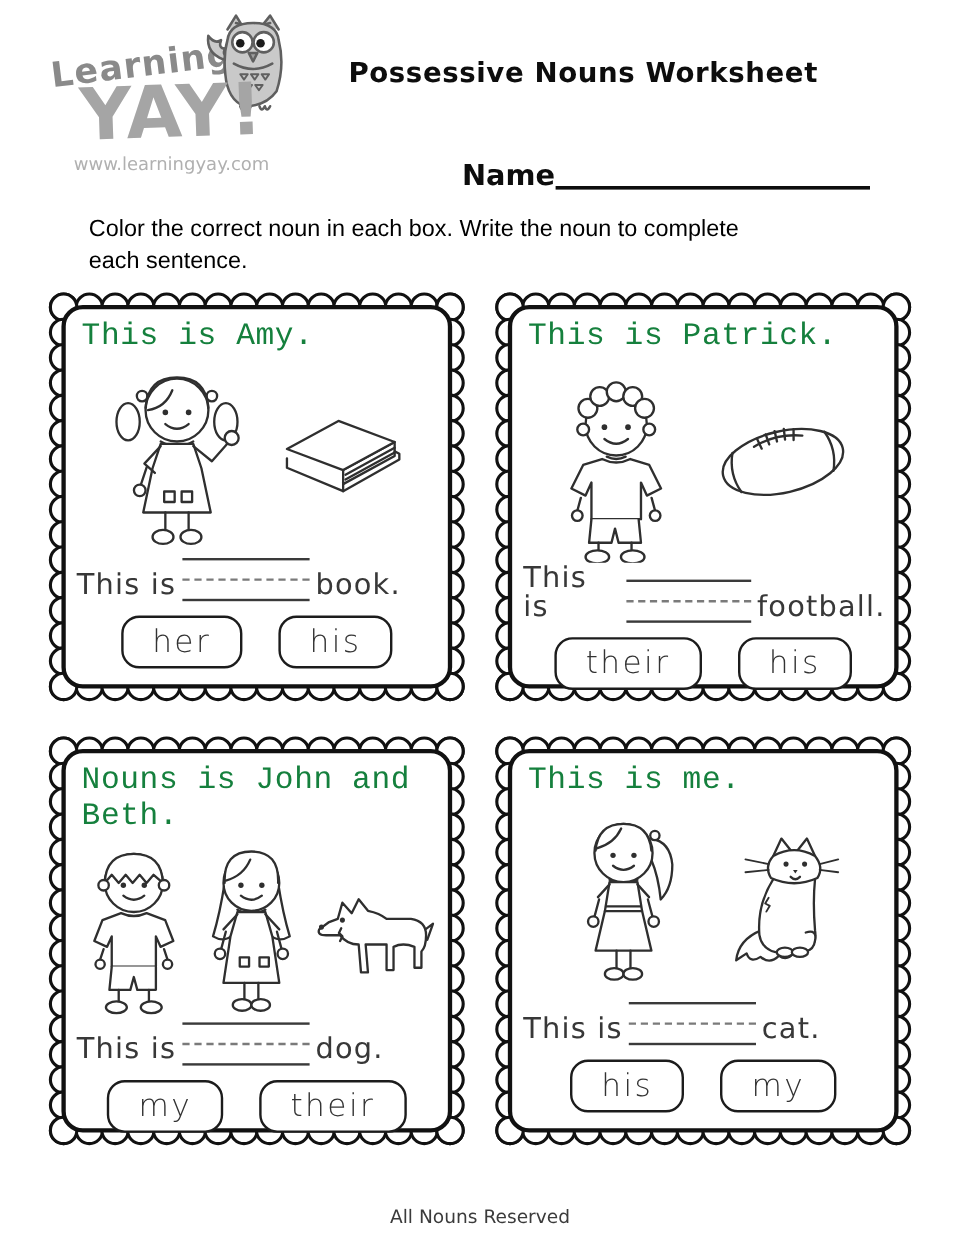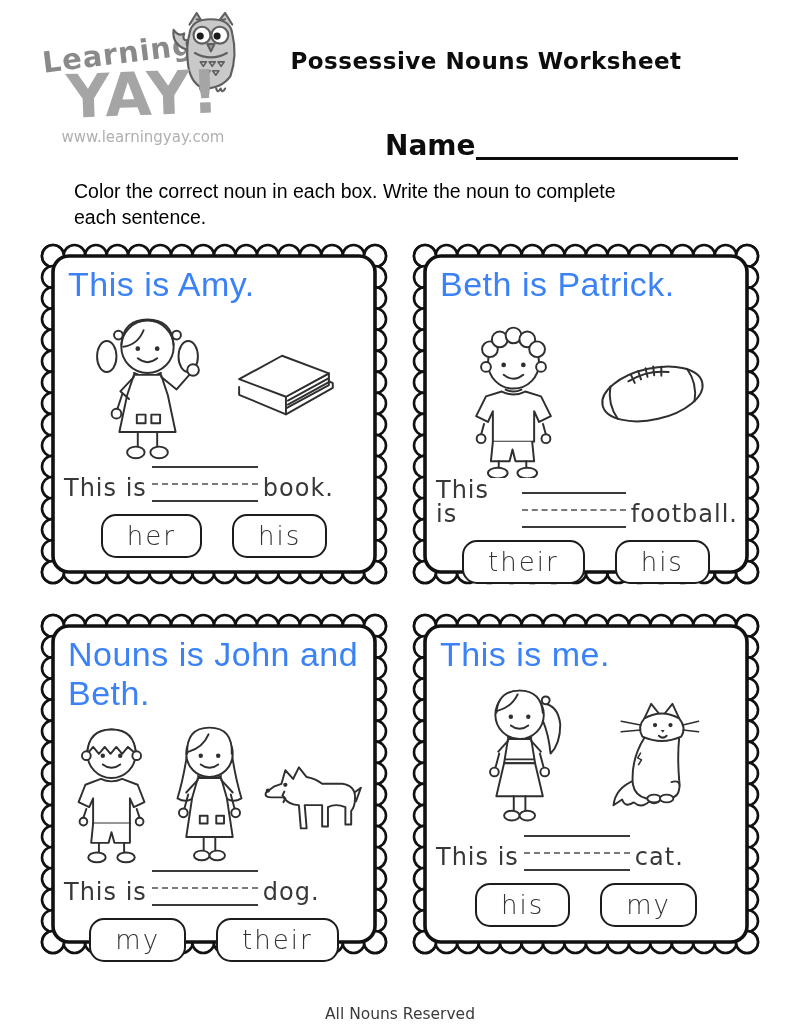--- a/index.html
+++ b/index.html
@@ -22,43 +22,43 @@
     color: #a5a5a5; line-height: 1; letter-spacing: 1px; transform: rotate(-2deg);
   }
   .logo-url { display: block; margin-top: 4px; font-size: 15px; color: #b0b0b0; }
 
   
   .ws-title {
     position: absolute; left: 286px; top: 48px; width: 400px; text-align: center;
     font-size: 23px; font-weight: bold; color: #0d0d0d; letter-spacing: 0.5px;
   }
   .name-row { position: absolute; left: 385px; top: 132px; display: flex; align-items: flex-end; }
-  .name-label { font-size: 28px; font-weight: bold; color: #0d0d0d; line-height: 1; }
+  .name-label { font-size: 24px; font-weight: bold; color: #0d0d0d; line-height: 1; }
   .name-line { display: inline-block; width: 262px; height: 26px; border-bottom: 3px solid #0d0d0d; }
 
   .instructions {
     position: absolute; left: 74px; top: 179px; width: 660px;
     font-family: "Liberation Sans", sans-serif; font-size: 19.5px; line-height: 1.32; color: #000;
   }
 
   
   .cards {
     position: absolute; left: 40px; top: 243px;
     display: grid; grid-template-columns: 348px 348px; grid-auto-rows: 342px;
     column-gap: 24px; row-gap: 28px;
   }
   .card { position: relative; width: 348px; height: 342px; }
   .card svg.scallop { position: absolute; inset: 0; width: 100%; height: 100%; }
   .card-inner {
     position: absolute; left: 22px; top: 20px; right: 22px; bottom: 20px;
     display: flex; flex-direction: column;
   }
   .card-title {
-    margin: 2px 0 0 6px; font-family: Liberation Sans, sans-serif; font-weight: normal;
-    font-size: 34px; color: #3b82f6; letter-spacing: 0.5px;
+    margin: 2px 0 0 6px; font-family: Liberation Mono, monospace; font-weight: normal;
+    font-size: 26px; color: #15803d; letter-spacing: 0.5px;
   }
   .figures { flex: 1; display: flex; justify-content: space-evenly; align-items: center; margin-top: 2px; }
   .figures svg { flex: 0 0 auto; }
 
   .sentence {
     display: flex; align-items: flex-end; margin-left: 2px; gap: 5px;
     font-size: 24px; font-weight: 400; color: #383838; letter-spacing: 1px; line-height: 1;
   }
   .sentence .word { padding-bottom: 2px; }
   .blank {
@@ -319,21 +319,21 @@
           <circle cx="335" cy="202.6" r="11" fill="#fff" stroke="#111" stroke-width="2.6"></circle>
           <circle cx="335" cy="223.66666666666666" r="11" fill="#fff" stroke="#111" stroke-width="2.6"></circle>
           <circle cx="335" cy="244.73333333333332" r="11" fill="#fff" stroke="#111" stroke-width="2.6"></circle>
           <circle cx="335" cy="265.8" r="11" fill="#fff" stroke="#111" stroke-width="2.6"></circle>
           <circle cx="335" cy="286.8666666666667" r="11" fill="#fff" stroke="#111" stroke-width="2.6"></circle>
           <circle cx="335" cy="307.93333333333334" r="11" fill="#fff" stroke="#111" stroke-width="2.6"></circle>
           <circle cx="335" cy="329" r="11" fill="#fff" stroke="#111" stroke-width="2.6"></circle>
           <rect x="13" y="13" width="322" height="316" rx="16" fill="#fff" stroke="#111" stroke-width="3.6"></rect>
         </svg>
       <div class="card-inner">
-        <h2 class="card-title">Beth is Patrick.</h2>
+        <h2 class="card-title">This is Patrick.</h2>
         <div class="figures">
           <svg class="art" width="104" height="172" viewBox="0 0 105 175">
             <circle cx="52" cy="58" r="26" fill="#fff"></circle>
             <g fill="#fff">
               <circle cx="28" cy="44" r="8"></circle>
                 <circle cx="38" cy="34" r="8"></circle>
                 <circle cx="52" cy="30" r="8"></circle>
               <circle cx="66" cy="34" r="8"></circle>
                 <circle cx="76" cy="44" r="8"></circle>
             </g>

